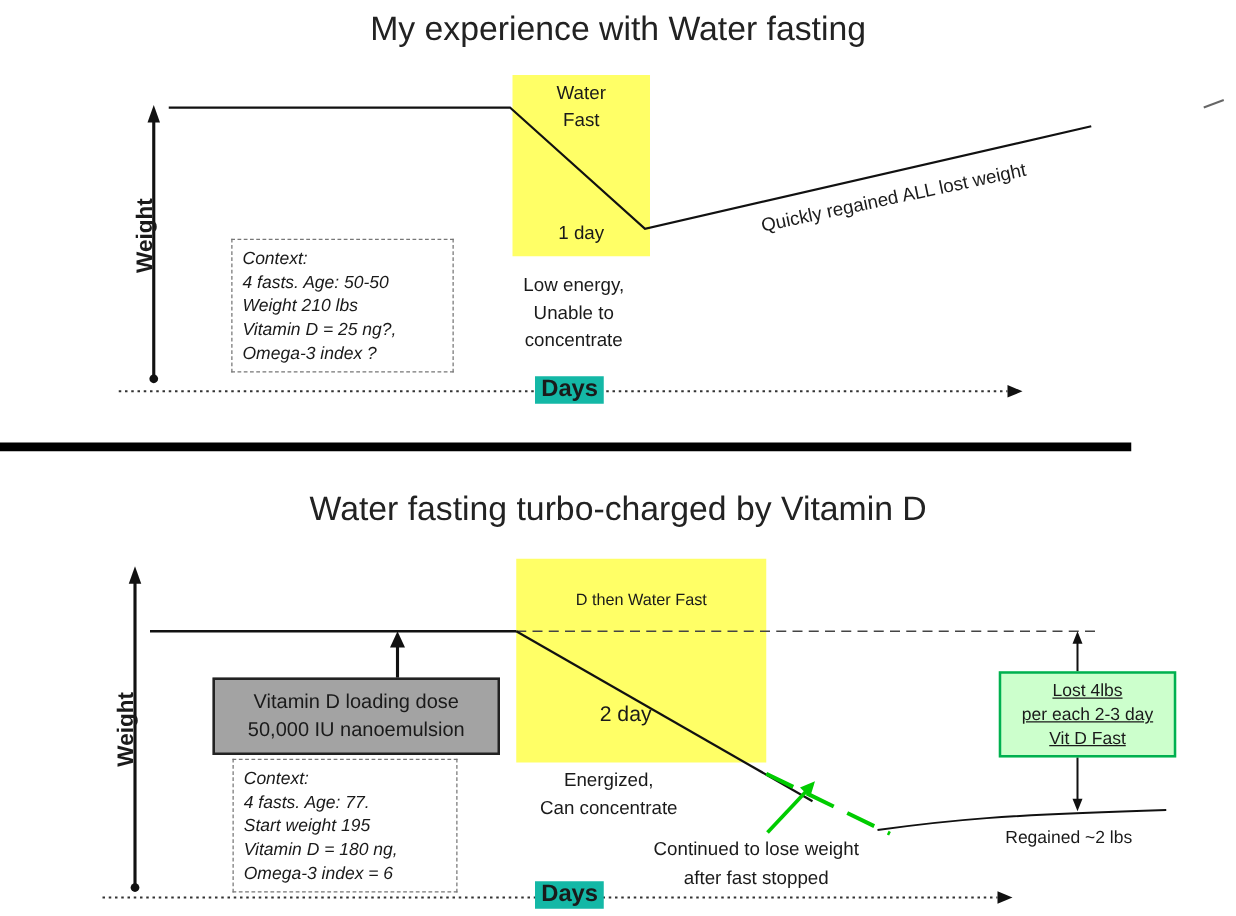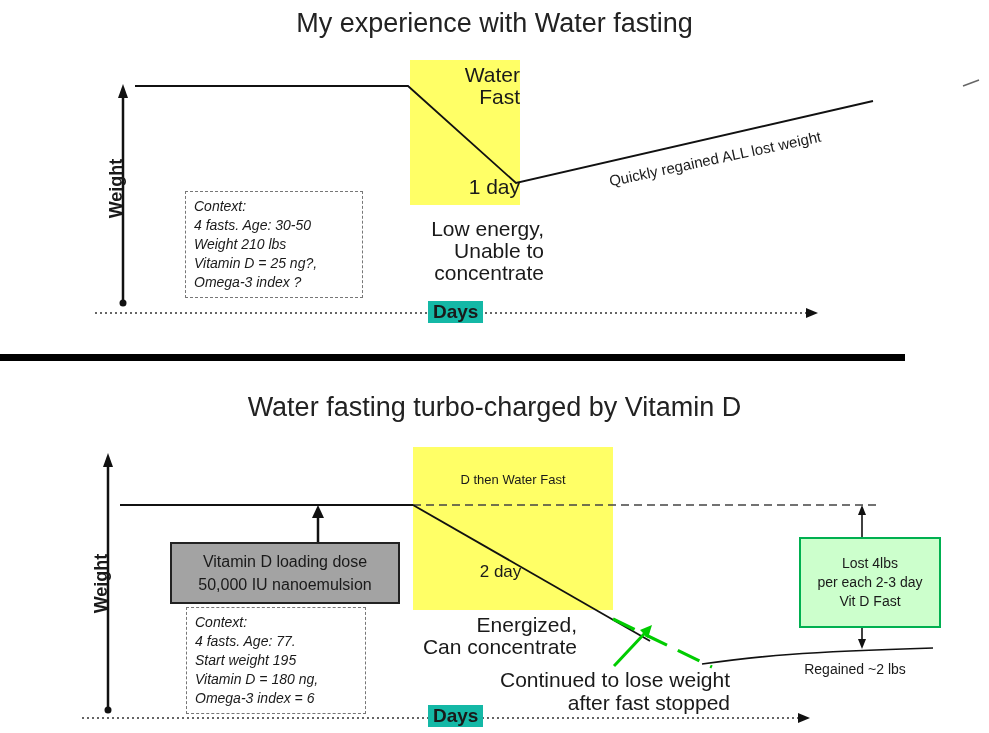--- a/index.html
+++ b/index.html
@@ -7,34 +7,34 @@
     position:relative;width:989px;height:733px;background:#ffffff;
     font-family:"Liberation Sans", sans-serif;color:#1a1a1a;overflow:hidden;
   }
   .abs{position:absolute;}
   .pre{white-space:pre-line;}
   .center{text-align:center;}
   .title{font-size:27px;color:#222;}
   .axis-label{font-weight:bold;font-size:18px;}
   .days-label{font-weight:bold;font-size:19px;background:#14b8a6;padding:0 5px;}
   .rot90{transform:rotate(-90deg);transform-origin:center;}
-  .small-txt{font-size:21px;line-height:22px;text-align:right;}
+  .small-txt{font-size:15px;line-height:22px;}
   .yellow-box{position:absolute;background:#FFFF66;}
   .context-box{
     position:absolute;border:1px dashed #777;background:#fff;
     font-style:italic;font-size:14px;padding:5px 8px;
   }
   .context-box div{line-height:19px;}
   .dose-box{
     position:absolute;border:2px solid #222;background:#a3a3a3;
     font-size:16px;line-height:23px;padding:6px 0;
   }
   .lost-box{
     position:absolute;border:2px solid #00B050;background:#CCFFCC;
-    font-size:14px;line-height:19px;padding:15px 0;
+    font-size:14px;line-height:19px;padding:4px 0;text-decoration:underline;
   }
   .lost-box div{line-height:19px;}
   .divider{position:absolute;background:#000;}
   svg.layer{position:absolute;left:0;top:0;pointer-events:none;}
   .z0{z-index:0}.z1{z-index:1}.z2{z-index:2}
   .regain-rot{transform:rotate(-12deg);transform-origin:center;font-size:15px;}
 </style>
 </head>
 <body>
 
@@ -90,21 +90,21 @@
   <div class="abs z2 days-label" style="left:428px;top:301px;">Days</div>
 
   <div class="abs z2 small-txt center pre" style="left:410px;top:64px;width:110px;">Water
 Fast</div>
   <div class="abs z2 small-txt center" style="left:410px;top:176px;width:110px;">1 day</div>
 
   <div class="abs z2 center regain-rot" style="left:560px;top:150px;width:310px;">Quickly regained ALL lost weight</div>
 
   <div class="context-box z2" style="left:185px;top:191px;width:160px;">
     <div>Context:</div>
-    <div>4 fasts. Age: 30-50</div>
+    <div>4 fasts. Age: 50-50</div>
     <div>Weight 210 lbs</div>
     <div>Vitamin D = 25 ng?,</div>
     <div>Omega-3 index ?</div>
   </div>
 
   <div class="abs z2 small-txt center pre" style="left:374px;top:218px;width:170px;">Low energy,
 Unable to
 concentrate</div>
 
   <div class="abs z2 title center" style="left:0;top:392px;width:989px;">Water fasting turbo-charged by Vitamin D</div>

